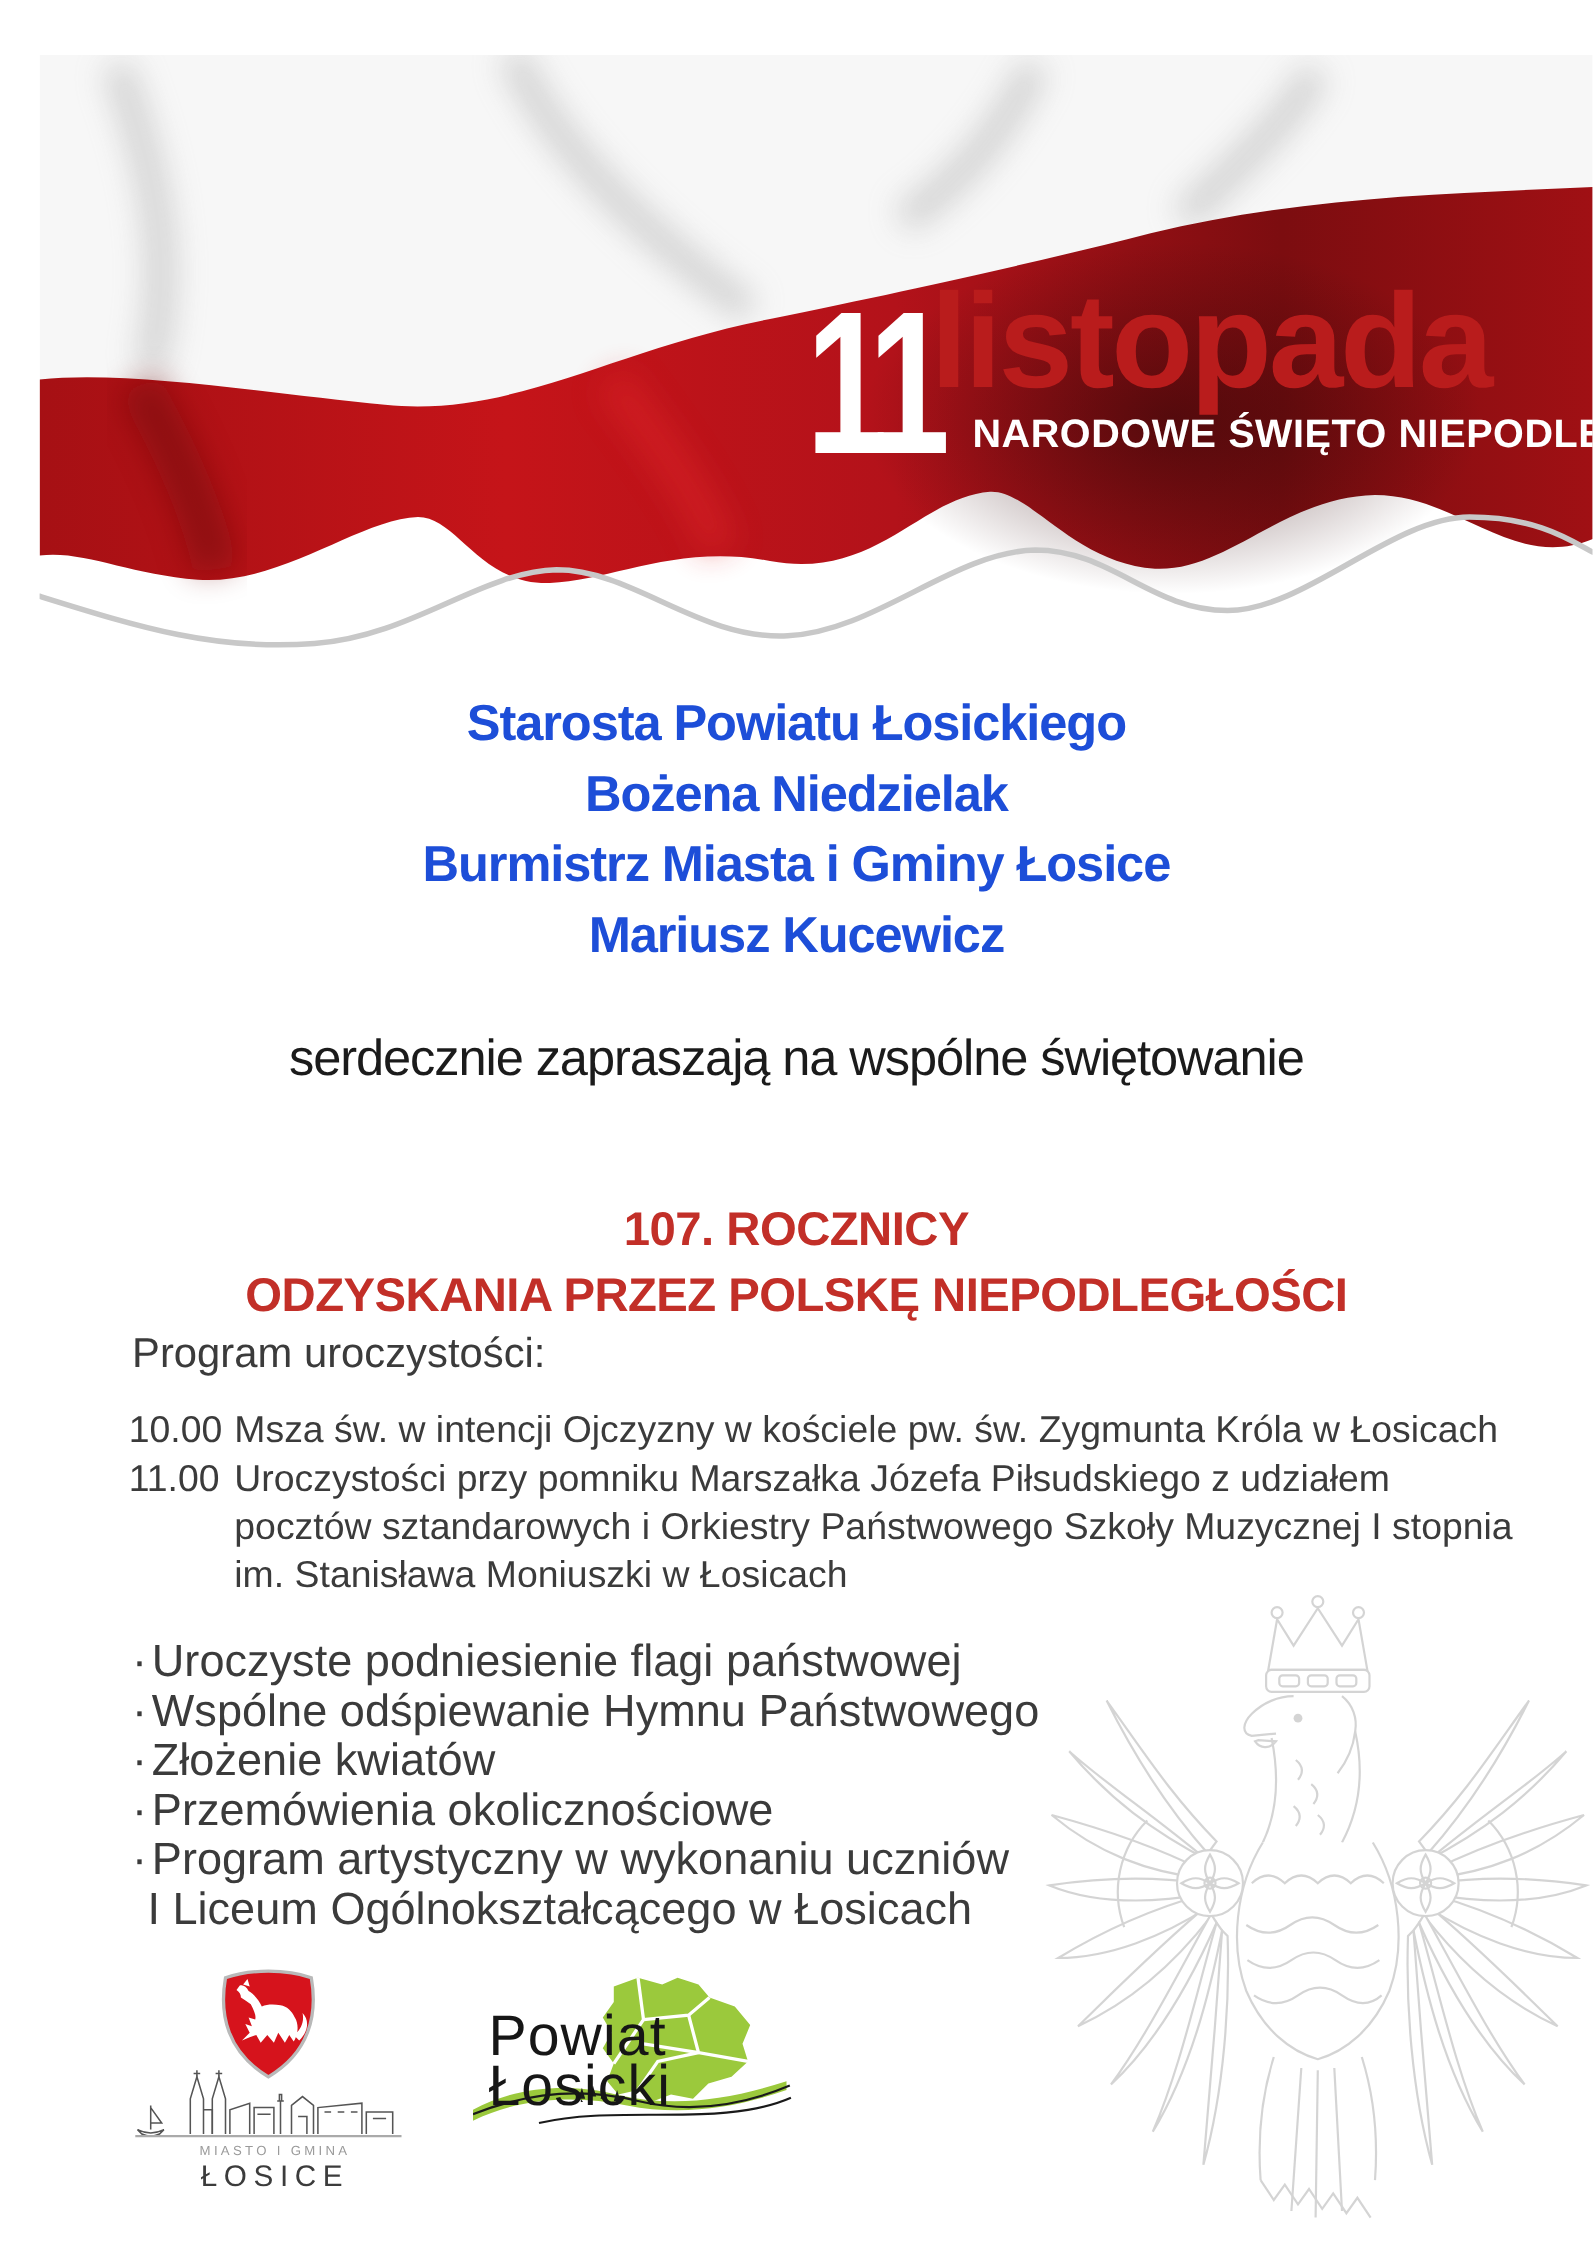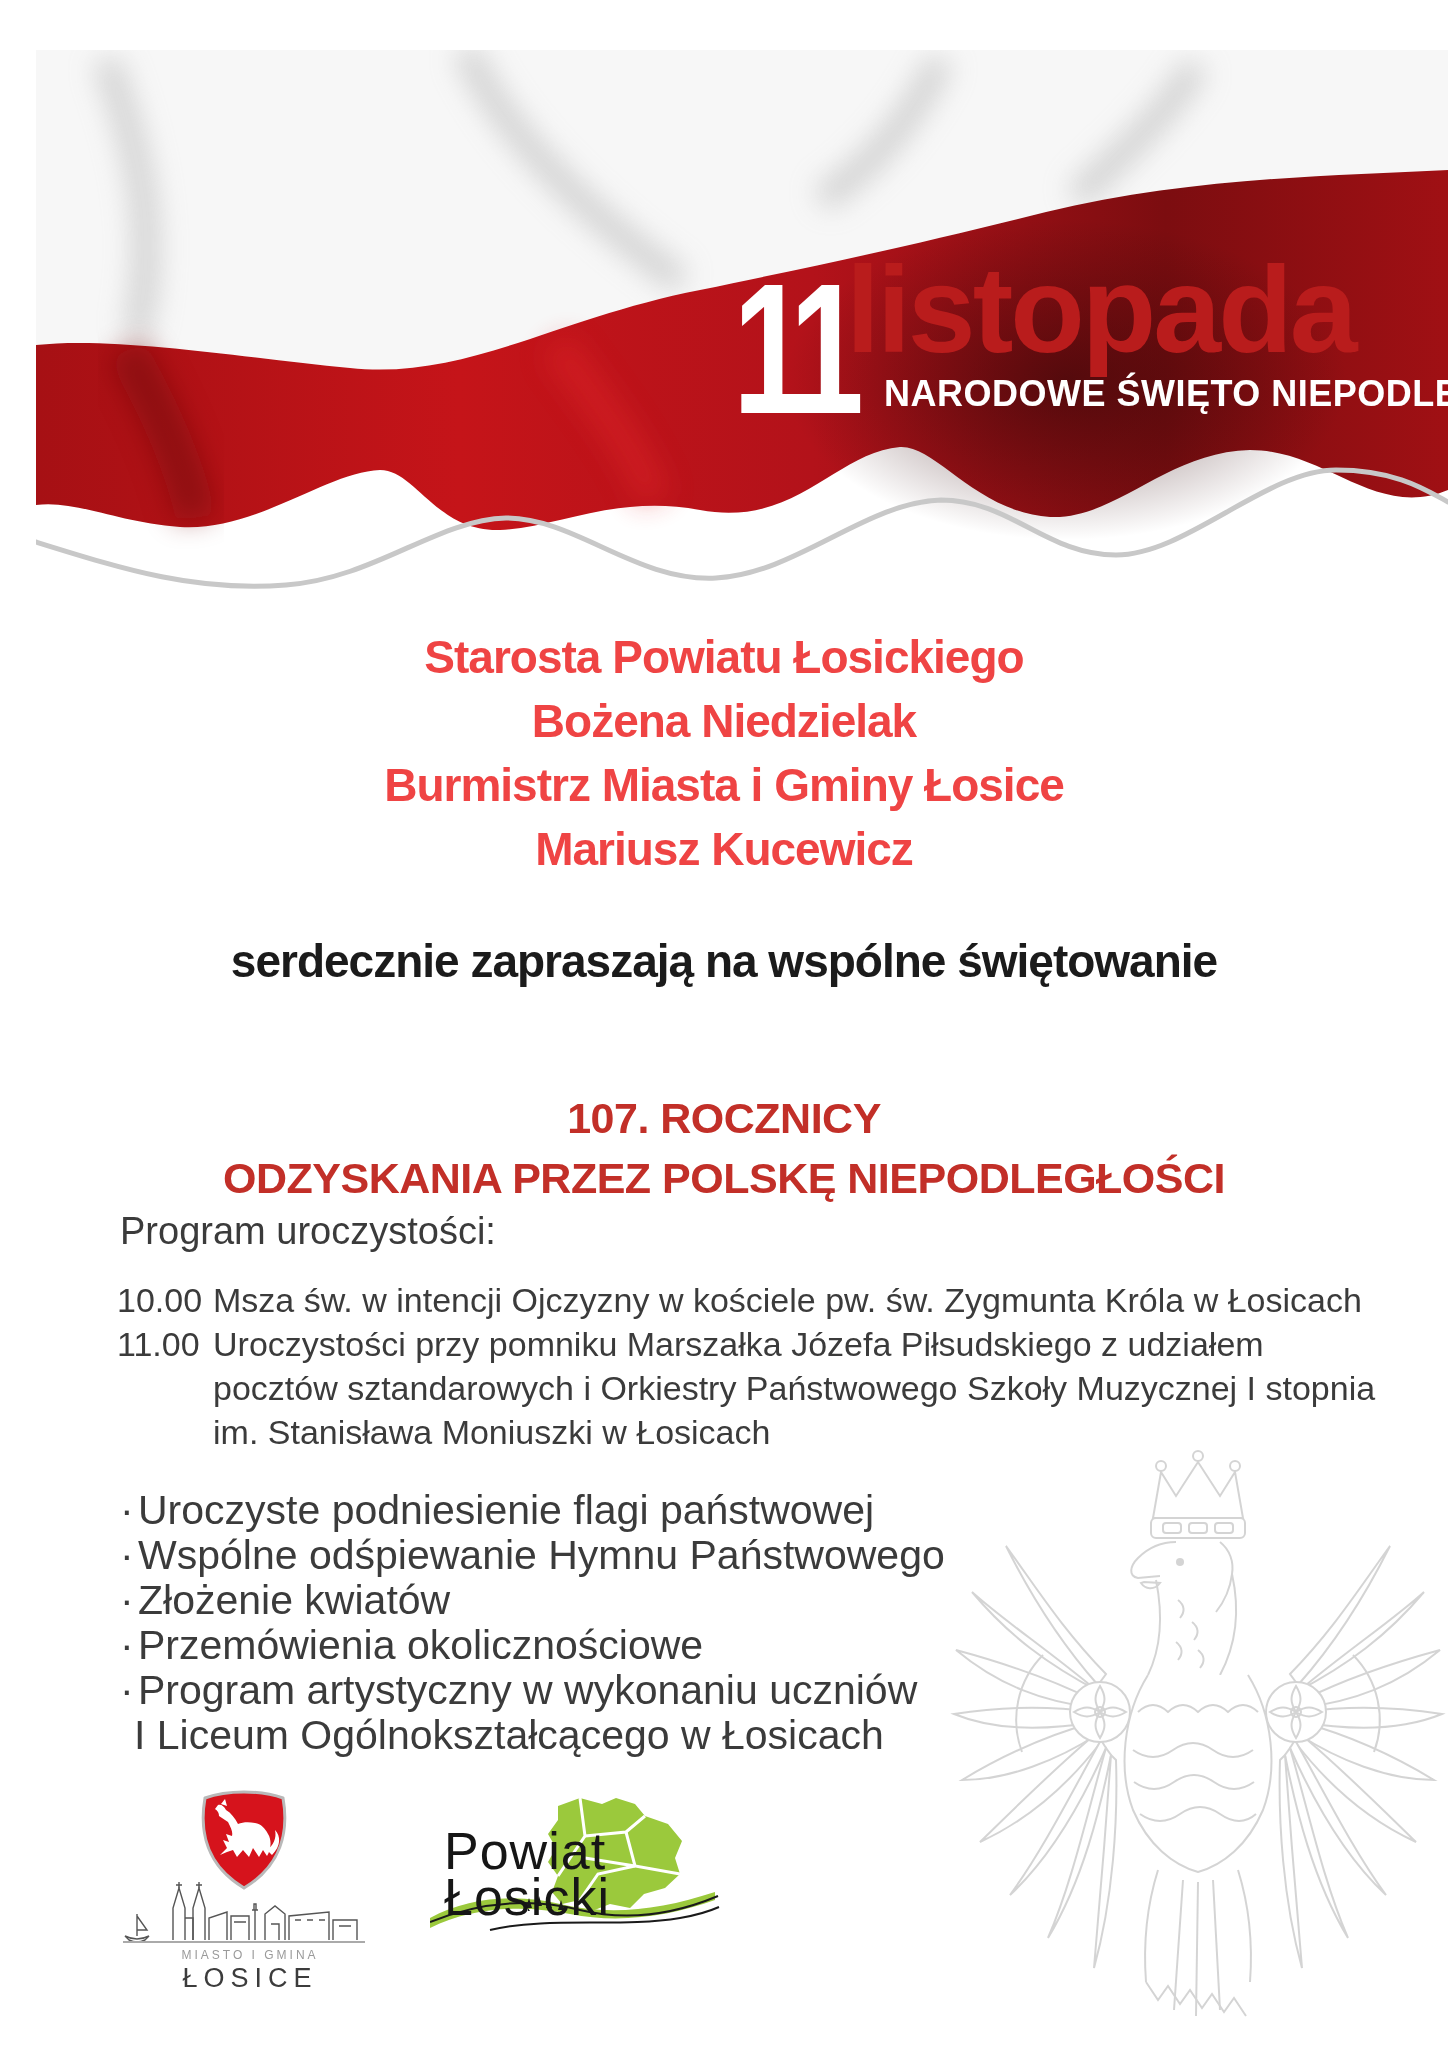--- a/index.html
+++ b/index.html
@@ -11,24 +11,24 @@
   .flag-svg{position:absolute;left:36px;top:50px;width:1412px;height:560px;}
   .banner-day{position:absolute;left:733px;top:257px;font-size:185px;line-height:1;color:#fff;
               font-weight:bold;letter-spacing:-14px;transform:scaleX(.72);transform-origin:left top;}
   .banner-month{position:absolute;left:846px;top:249px;font-size:122px;line-height:1;color:#b91c1c;
               font-weight:bold;letter-spacing:-3px;}
   .banner-sub{position:absolute;left:884px;top:374px;font-size:36px;line-height:1.1;color:#fff;
               font-weight:bold;letter-spacing:.5px;}
 
   
   .hosts{position:absolute;left:0;top:625px;width:1448px;text-align:center;
-         font-size:46px;font-weight:bold;color:#ef4444;letter-spacing:-1px;}
+         font-size:46px;font-weight:bold;color:#1d4ed8;letter-spacing:-1px;}
   .hosts div{line-height:64px;}
   .invitation{position:absolute;left:0;top:929px;width:1448px;text-align:center;line-height:64px;
-         font-size:46px;font-weight:bold;color:#1b1b1b;letter-spacing:-1px;}
+         font-size:46px;font-weight:normal;color:#1b1b1b;letter-spacing:-1px;}
   .occasion{position:absolute;left:0;top:1088px;width:1448px;text-align:center;
          font-size:43px;font-weight:bold;color:#c22f28;letter-spacing:-.5px;}
   .occasion div{line-height:60px;}
 
   
   .prog-heading{position:absolute;left:120px;top:1210px;font-size:38px;color:#3b3b3b;}
   .schedule{position:absolute;left:117px;top:1278px;font-size:34px;color:#3b3b3b;}
   .sched-row{line-height:44px;}
   .sched-row .time{display:inline-block;width:96px;}
   .sched-row.cont{padding-left:96px;}

